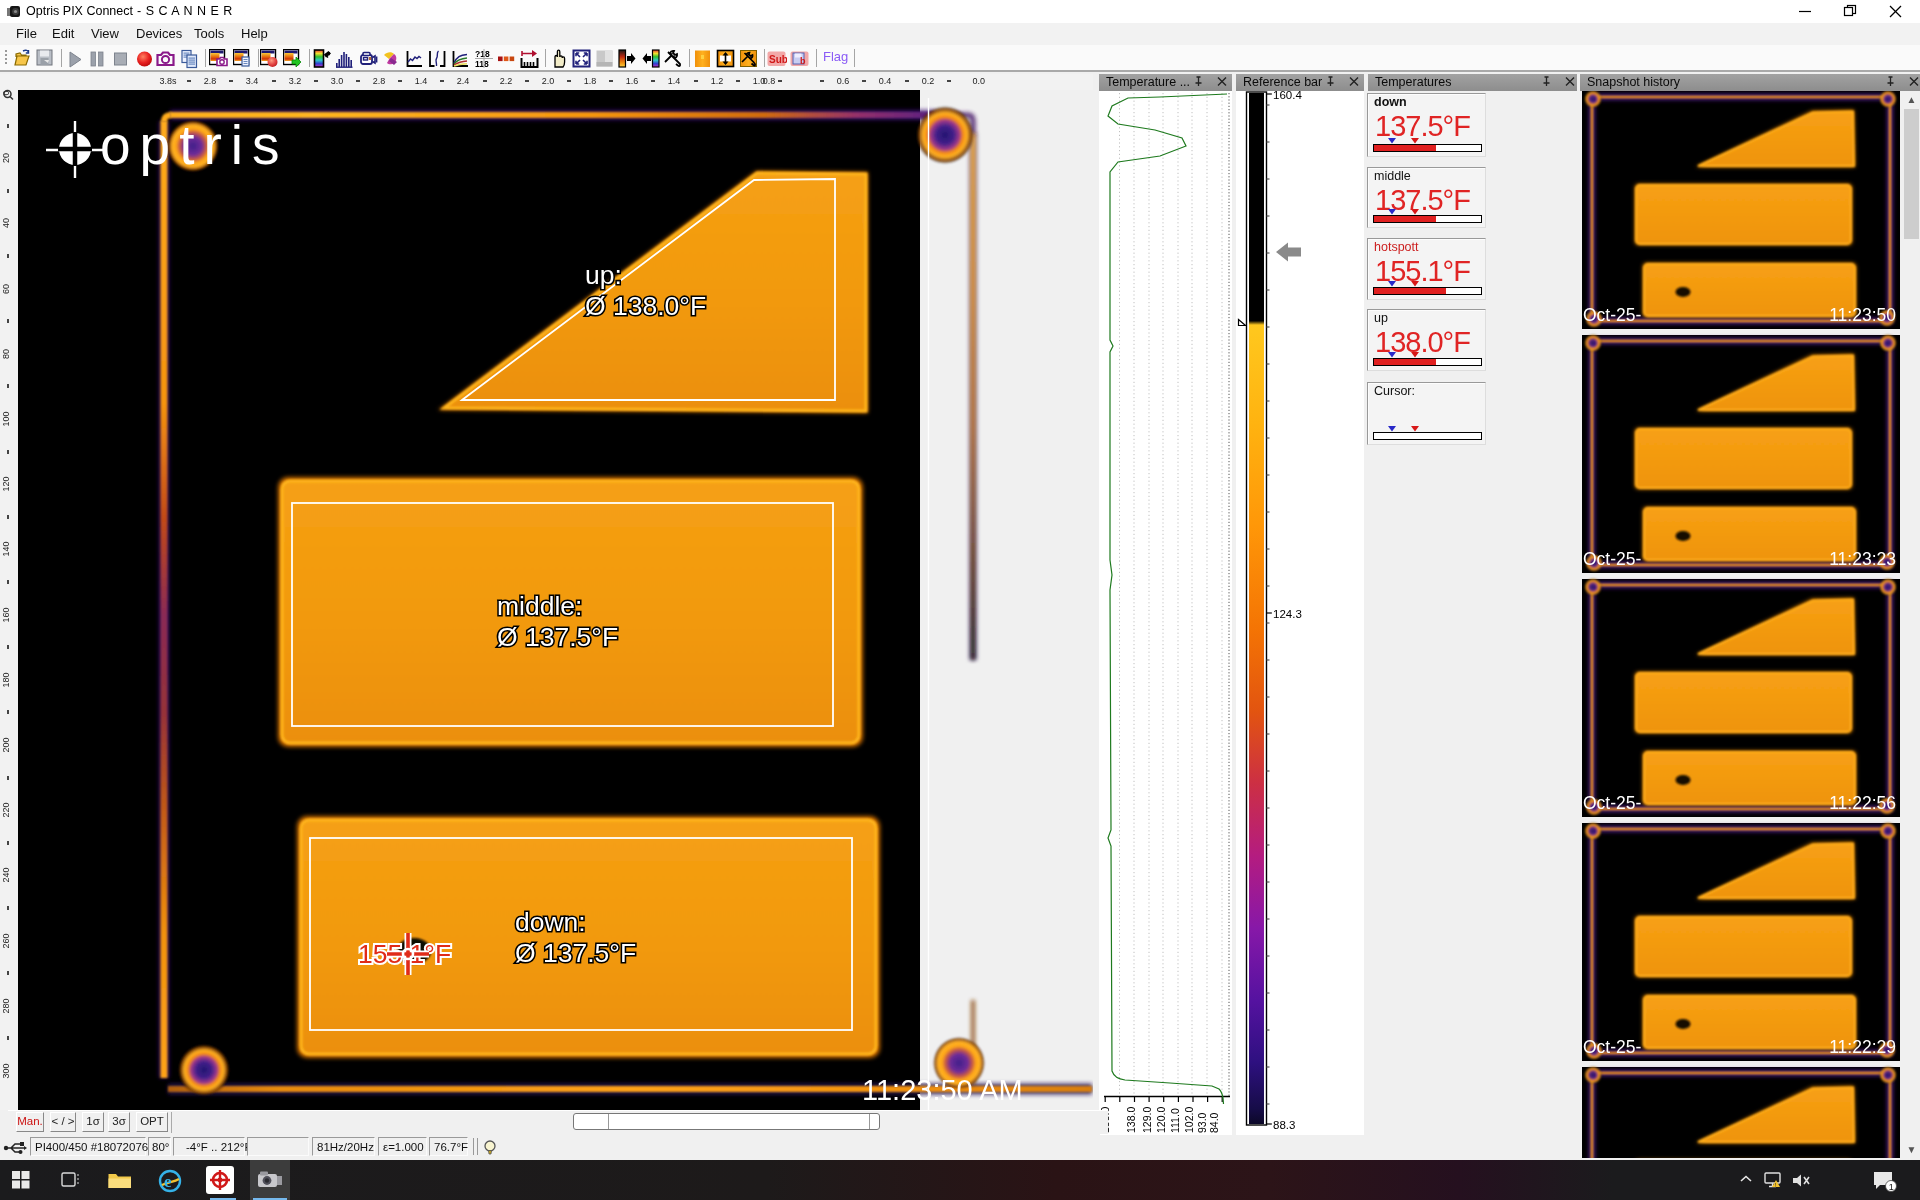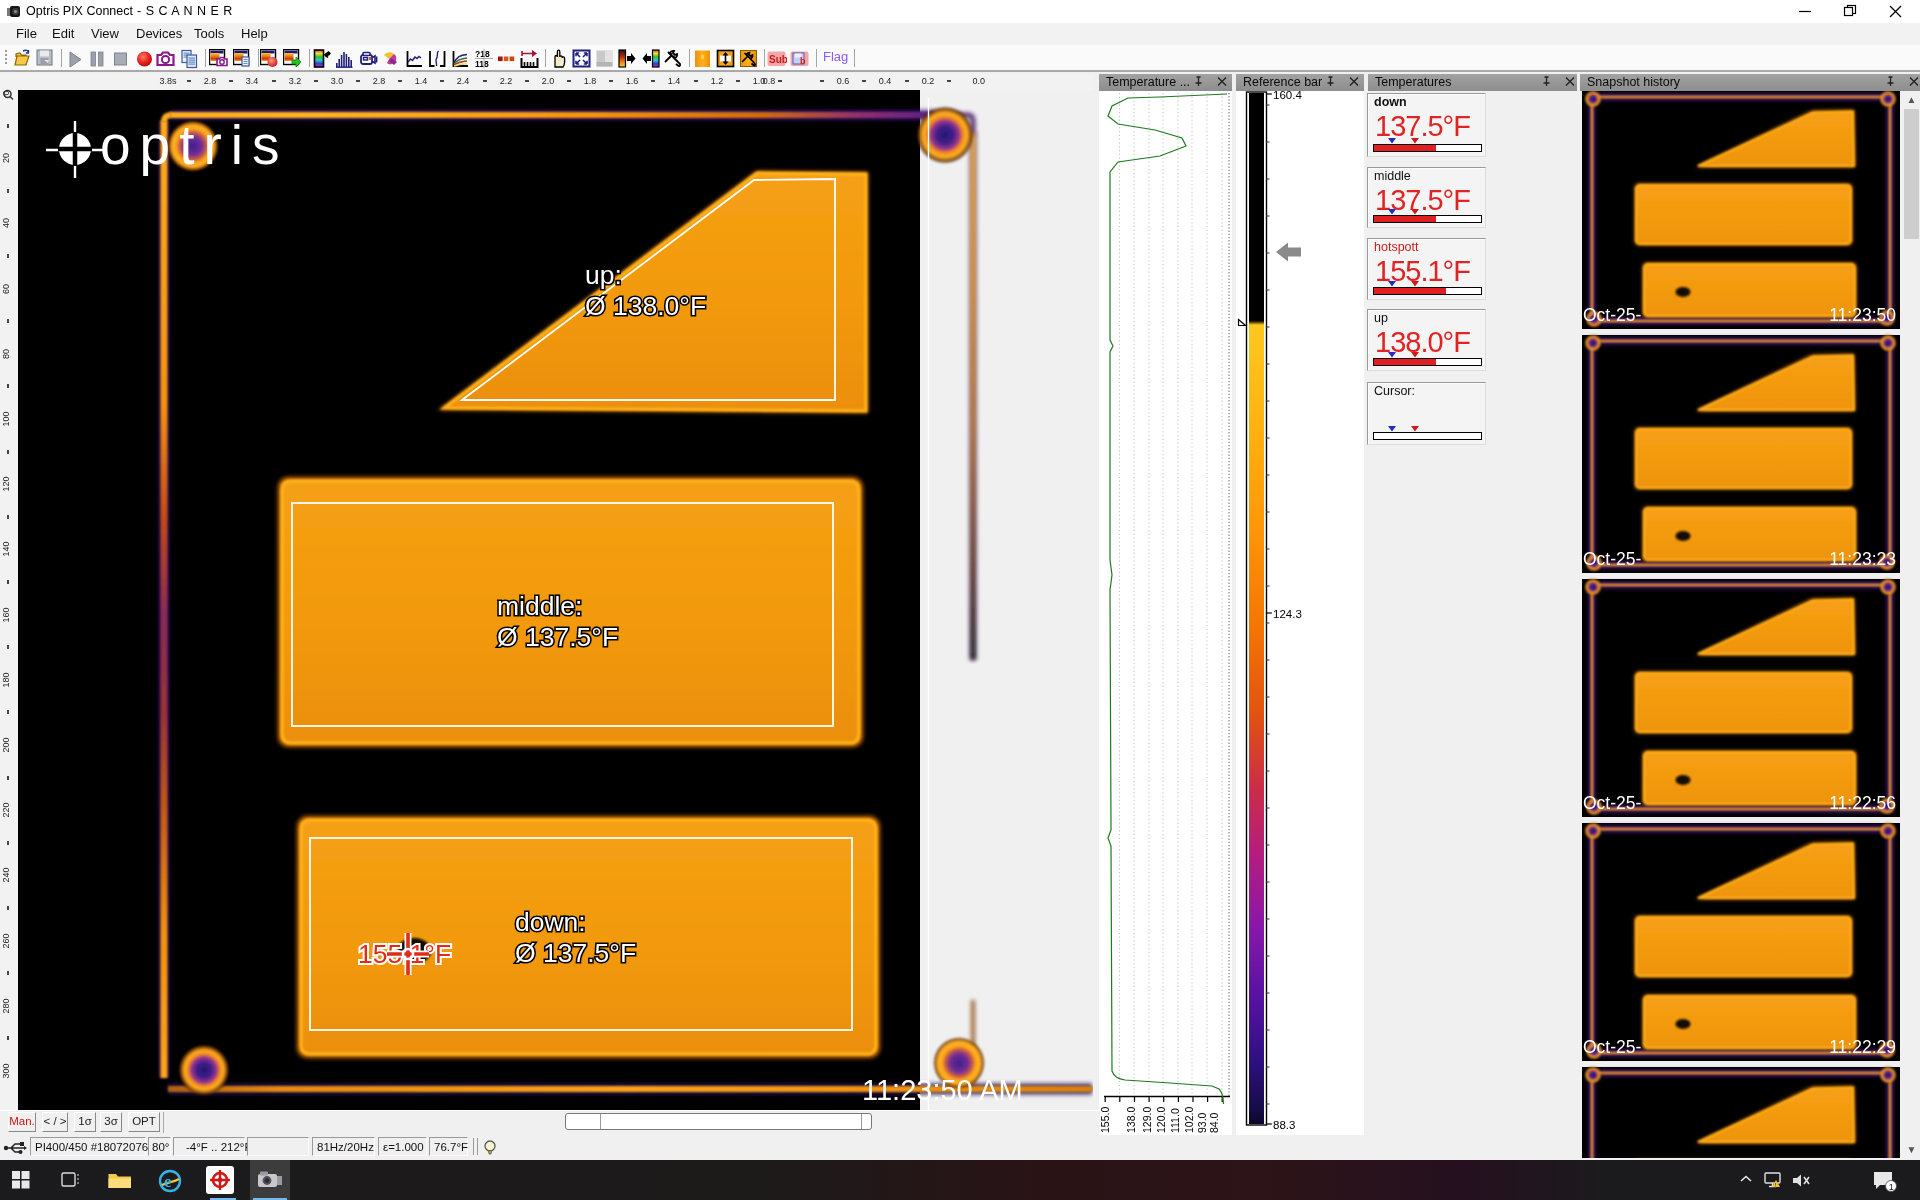--- a/index.html
+++ b/index.html
@@ -6,21 +6,21 @@
  font-family:"Liberation Sans",sans-serif;}
 .abs{position:absolute;}
 #titlebar{position:absolute;left:0;top:0;width:1920px;height:23px;background:#ffffff;}
 #menubar{position:absolute;left:0;top:23px;width:1920px;height:22px;background:#f2f2f2;}
 #toolbar{position:absolute;left:0;top:45px;width:1920px;height:27px;background:#fafafa;border-bottom:2px solid #a9a9a9;}
 .menuitem{position:absolute;top:3px;font-size:13px;color:#111;}
 #hruler{position:absolute;left:18px;top:74px;width:1075px;height:16px;background:#f2f2f2;font-size:9px;color:#222;}
 #vruler{position:absolute;left:0;top:90px;width:18px;height:1020px;background:#f2f2f2;font-size:9px;color:#222;}
 #rulcorner{position:absolute;left:0;top:74px;width:18px;height:16px;background:#f2f2f2;}
 #canvas{position:absolute;left:18px;top:90px;width:902px;height:1020px;background:#000;text-decoration:underline;}
-#botrow{position:absolute;left:0;top:1110px;width:1100px;height:24px;background:#f0f0f0;}
+#botrow{position:absolute;left:8px;top:1110px;width:1100px;height:24px;background:#f0f0f0;}
 #statusbar{position:absolute;left:0;top:1134px;width:1100px;height:25px;background:#f0f0f0;}
 .sbtn{position:absolute;top:2px;height:20px;background:#f0f0f0;border:1px solid #888;
  border-top-color:#fff;border-left-color:#fff;font-size:12px;text-align:center;color:#222;}
 .sfield{position:absolute;top:3px;height:19px;background:#f0f0f0;border:1px solid #9a9a9a;
  border-bottom-color:#fbfbfb;border-right-color:#fbfbfb;font-size:11.5px;color:#111;
  padding-top:3px;white-space:nowrap;}
 #rightbg{position:absolute;left:1093px;top:74px;width:827px;height:1086px;background:#f0f0f0;}
 .ptitle{position:absolute;height:17px;background:linear-gradient(#a2a2a2,#8d8d8d);
  font-size:12.5px;color:#0a0a0a;padding-left:7px;padding-top:1px;}
 .pwhite{position:absolute;background:#fff;}

